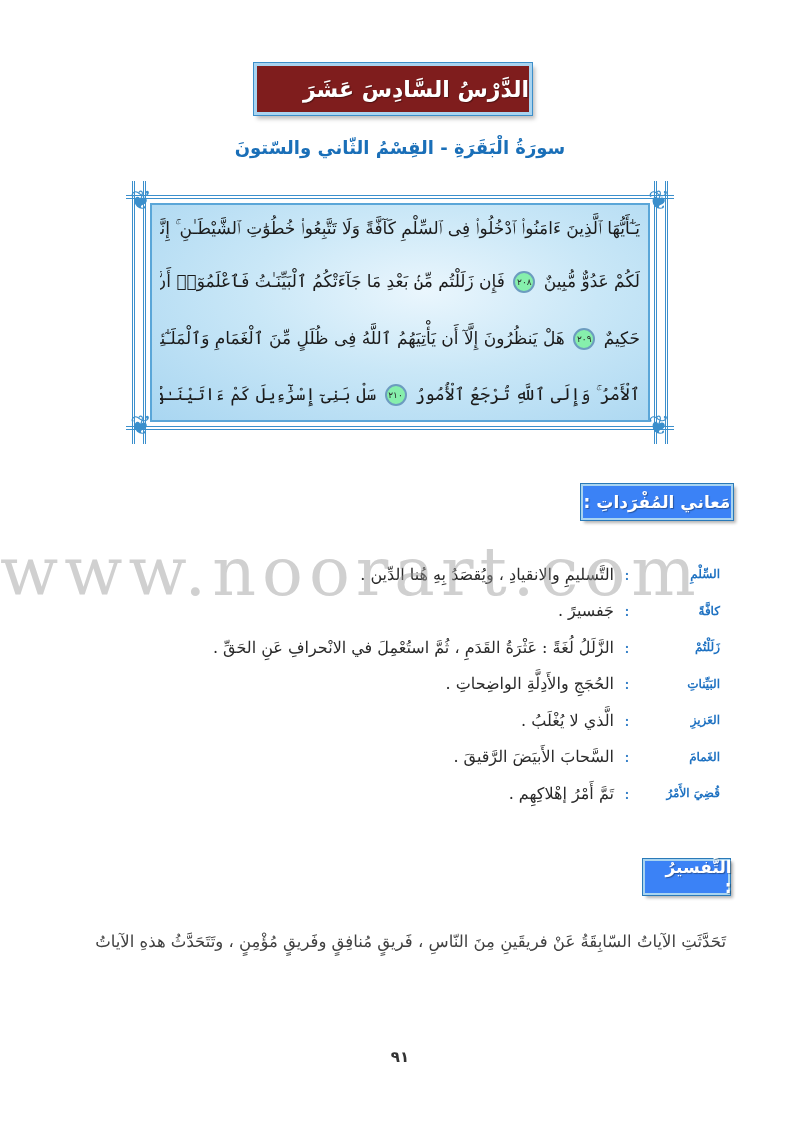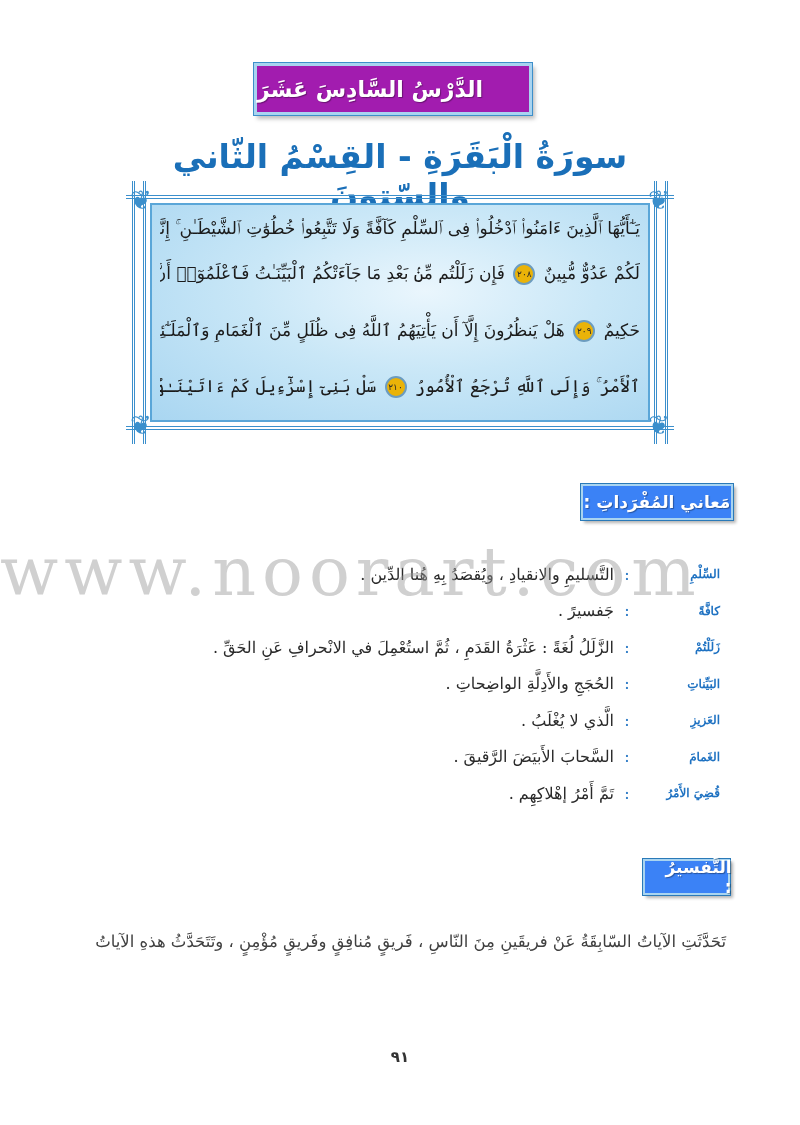--- a/index.html
+++ b/index.html
@@ -2,34 +2,34 @@
 <html><head>
   <meta charset="utf-8">
   <style>
     * { box-sizing: border-box; margin: 0; padding: 0; }
     html, body { width: 800px; height: 1125px; background: #ffffff; overflow: hidden; }
     body { position: relative; font-family: "DejaVu Sans", sans-serif; color: #2a2a2a; }
 
     
     .lesson-banner {
       position: absolute; left: 254px; top: 63px; width: 278px; height: 52px;
-      background: #a21caf; border: 3px solid #a9d4f0;
+      background: #7f1d1d; border: 3px solid #a9d4f0;
       box-shadow: 0 0 0 1px #3d8fca, 3px 4px 4px rgba(0,0,0,0.25);
-      display: flex; align-items: center; justify-content: flex-start;
+      display: flex; align-items: center; justify-content: flex-end;
     }
     .lesson-banner span {
       color: #ffffff; font-size: 22px; font-weight: bold; direction: rtl;
       text-shadow: 1px 1px 1px rgba(0,0,0,0.35);
     }
 
     
     .surah-heading {
       position: absolute; left: 150px; top: 137px; width: 500px; height: 44px;
       text-align: center; direction: rtl;
-      font-size: 33px; font-weight: bold; color: #1a6fb8;
+      font-size: 18px; font-weight: bold; color: #1a6fb8;
       font-family: "DejaVu Sans", sans-serif;
     }
 
     
     .verse-frame {
       position: absolute; left: 126px; top: 181px; width: 548px; height: 263px;
     }
     .verse-frame .outer {
       position: absolute; inset: 14px 0 14px 0;
       border-top: 4px double #3b8fcc; border-bottom: 4px double #3b8fcc;
@@ -54,21 +54,21 @@
     .verse-lines {
       position: absolute; left: 34px; right: 34px; top: 30px; bottom: 30px;
       direction: rtl; text-align: justify;
       font-family: "DejaVu Serif", serif; font-size: 17px; color: #1b1b1b;
       display: flex; flex-direction: column; justify-content: space-between;
     }
     .verse-line { display: block; white-space: nowrap; overflow: hidden; text-align: center; line-height: 34px; }
     .ayah-num {
       display: inline-block; width: 22px; height: 22px; border: 2px solid #6c9cbf;
       border-radius: 50%; font-size: 9px; line-height: 18px; text-align: center;
-      color: #2a2a2a; vertical-align: middle; margin: 16px 3px; background: #eab308;
+      color: #2a2a2a; vertical-align: middle; margin: 8px 3px; background: #86efac;
       font-family: "DejaVu Sans", sans-serif;
     }
 
     
     .section-label {
       position: absolute; background: #3b82f6; border: 2px solid #a9d4f0;
       box-shadow: 0 0 0 1px #2a7ab8, 3px 3px 3px rgba(0,0,0,0.3);
       display: flex; align-items: center; justify-content: center;
       direction: rtl;
     }

